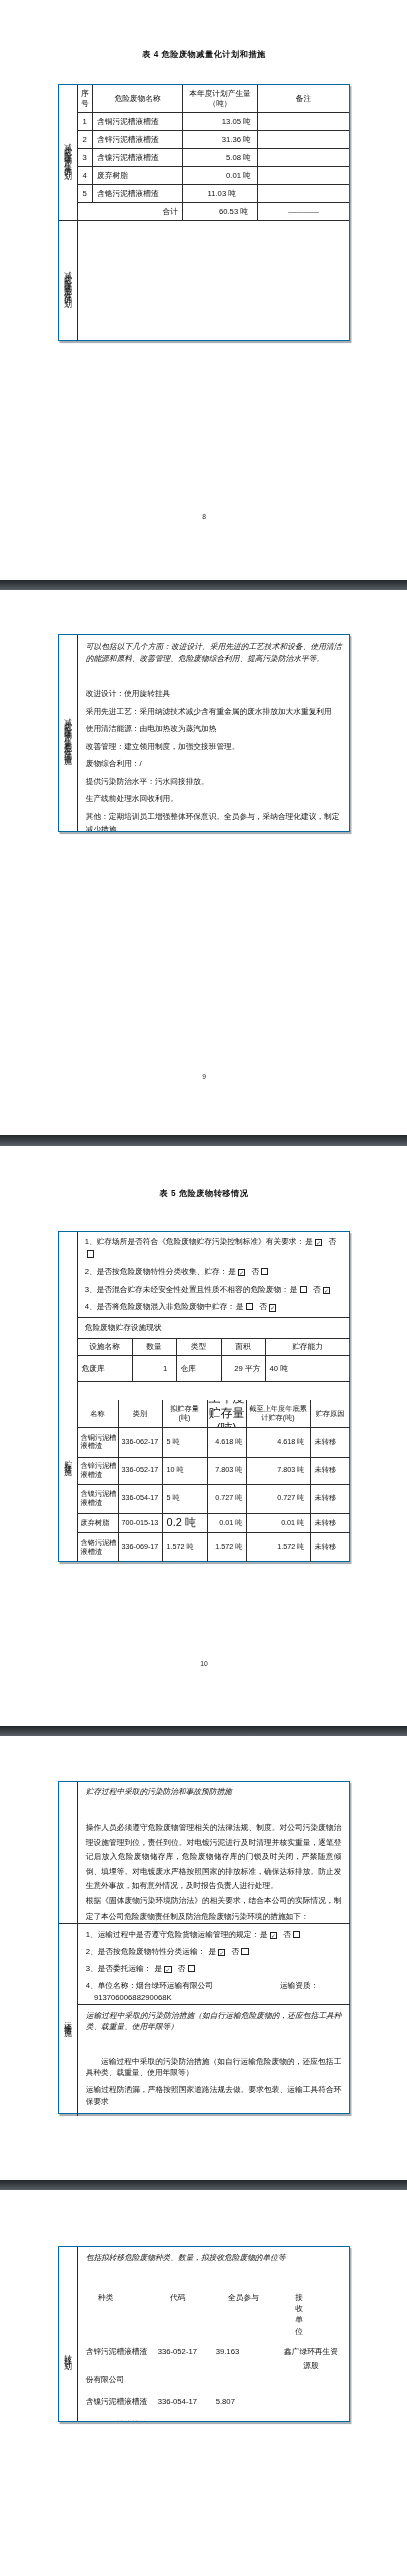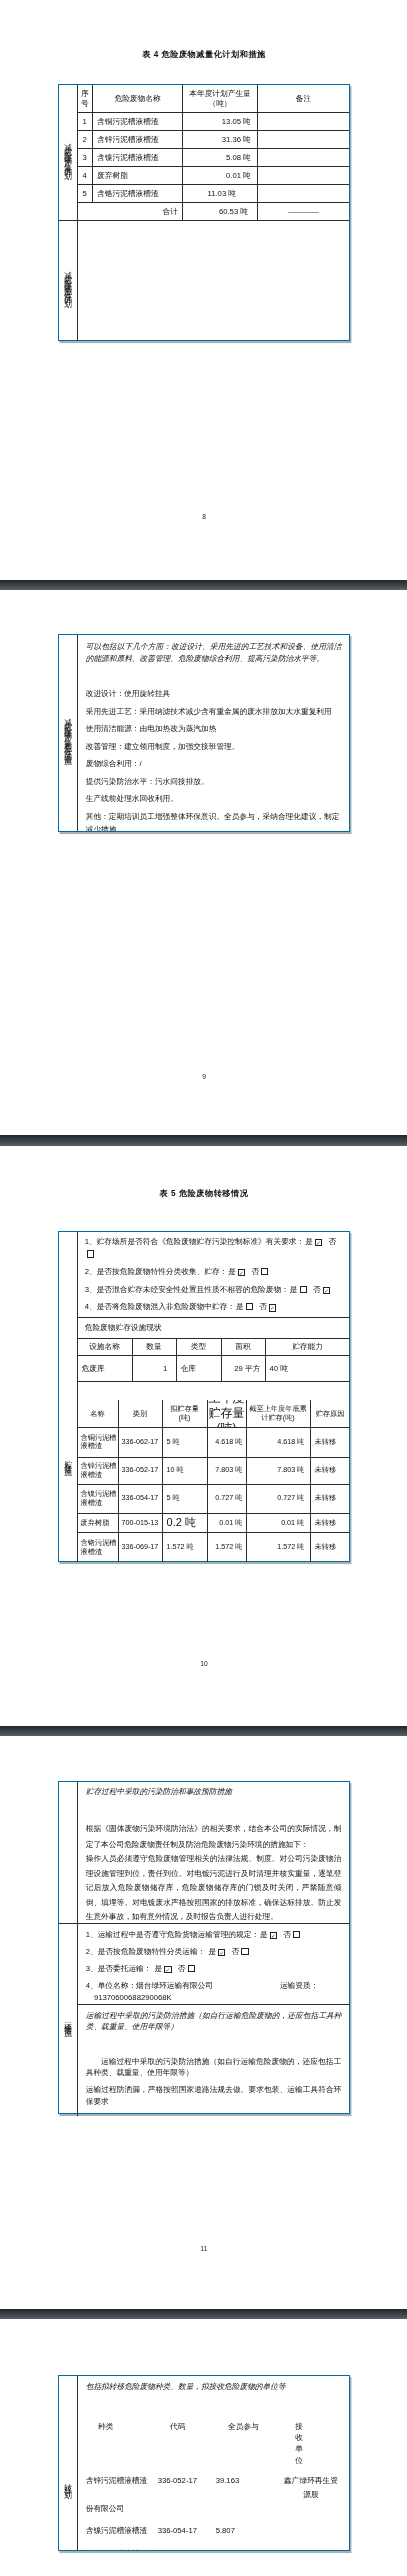--- a/index.html
+++ b/index.html
@@ -222,33 +222,33 @@
           <div class="dc nb" style="padding-left:4.1px;font-size:7.2px">未转移</div>
         </div>
       </div>
     </div>
   </div>
 
   <div class="pgnum" style="top:514px">10</div>
 </div>
 <div class="bar"></div>
 
-<div class="page" style="height:573px">
+<div class="page" style="height:444px">
   <div class="tbl" style="top:45px;height:333px">
     <div class="g" style="grid-template-columns:18.5px 272px;grid-template-rows:142px 81px 111px;">
       <div class="c" style="grid-area:1/1/2/2"></div>
       <div class="c vcell nb" style="grid-area:2/1/4/2">
         <span class="vtext">运输措施</span>
       </div>
 
       <div class="c nr" style="grid-area:1/2/2/3;padding:4.1px 8.2px;overflow:hidden">
         <div class="para it" style="line-height:12.4px">贮存过程中采取的污染防治和事故预防措施</div>
         <div class="sp" style="height:23px"></div>
+        <div class="para" style="line-height:14.4px">操作人员必须遵守危险废物管理相关的法律法规、制度。对公司污染废物治理设施管理到位，责任到位。对电镀污泥进行及时清理并核实重量，逐笔登记后放入危险废物储存库，危险废物储存库的门锁及时关闭，严禁随意倾倒、填埋等。对电镀废水严格按照国家的排放标准，确保达标排放。防止发生意外事故，如有意外情况，及时报告负责人进行处理。</div>
         <div class="para" style="line-height:15.5px">根据《固体废物污染环境防治法》的相关要求，结合本公司的实际情况，制定了本公司危险废物责任制及防治危险废物污染环境的措施如下：</div>
-        <div class="para" style="line-height:14.4px">操作人员必须遵守危险废物管理相关的法律法规、制度。对公司污染废物治理设施管理到位，责任到位。对电镀污泥进行及时清理并核实重量，逐笔登记后放入危险废物储存库，危险废物储存库的门锁及时关闭，严禁随意倾倒、填埋等。对电镀废水严格按照国家的排放标准，确保达标排放。防止发生意外事故，如有意外情况，及时报告负责人进行处理。</div>
       </div>
 
       <div class="c nr" style="grid-area:2/2/3/3;padding:5.2px 8.2px;overflow:hidden">
         <div class="ckline" style="margin-bottom:4.6px">
           <span>1、运输过程中是否遵守危险货物运输管理的规定：</span><span class="yn">是</span><span class="ck">✓</span><span class="yn">否</span><span class="ck"></span>
         </div>
         <div class="ckline" style="margin-bottom:4.6px">
           <span>2、是否按危险废物特性分类运输：</span>&nbsp;<span class="yn">是</span><span class="ck">✓</span><span class="yn">否</span><span class="ck"></span>
         </div>
         <div class="ckline" style="margin-bottom:4.6px">

